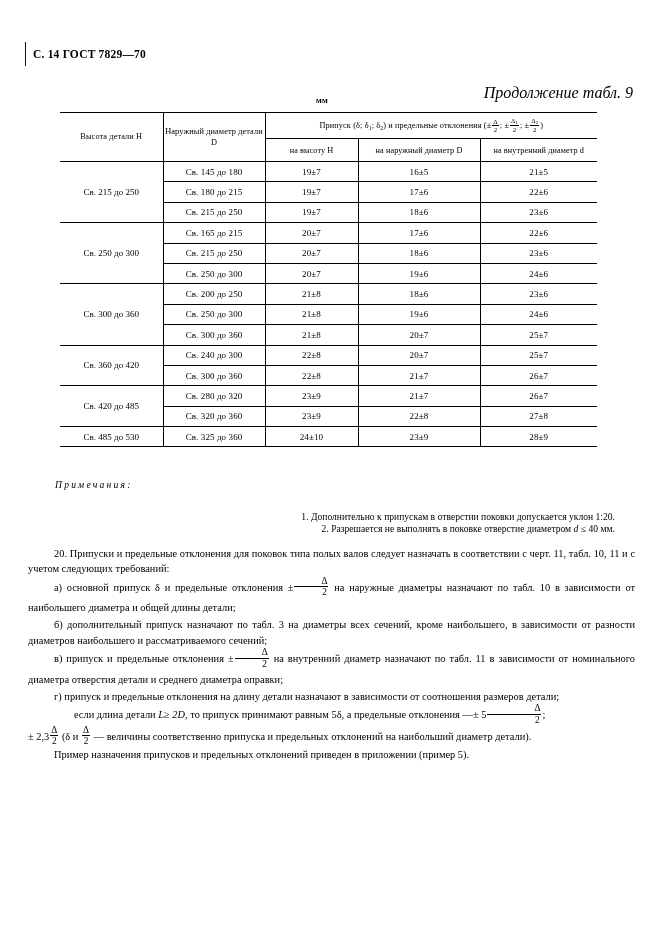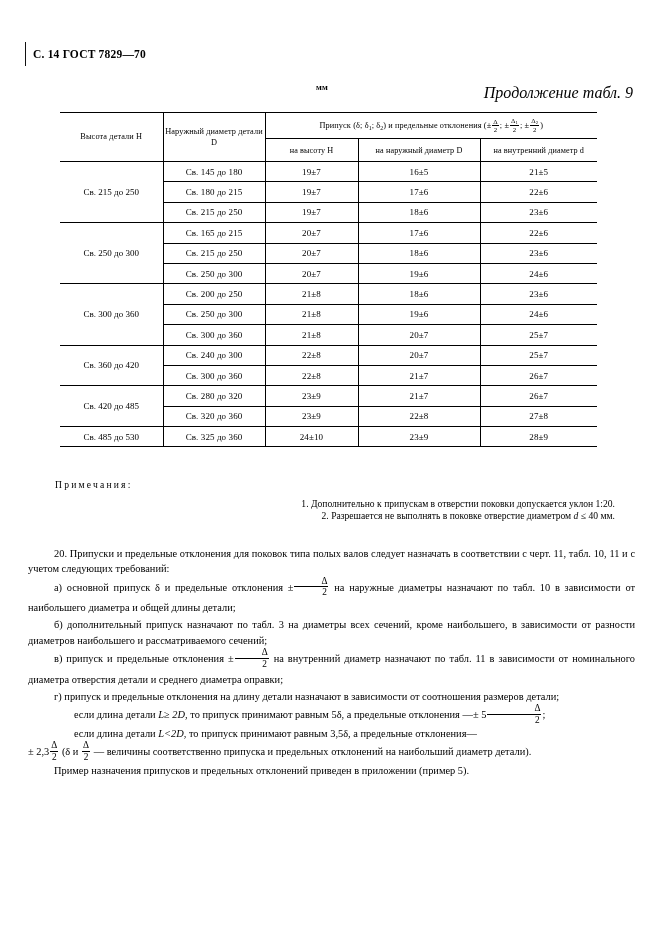--- a/index.html
+++ b/index.html
@@ -43,21 +43,21 @@
     position: absolute;
     right: 28px;
     top: 84px;
     font-size: 16px;
     font-style: italic;
     white-space: nowrap;
   }
   .unit {
     position: absolute;
     left: 316px;
-    top: 82px;
+    top: 95px;
     font-size: 8.5px;
     letter-spacing: .3px;
     font-weight: bold;
   }
 
   
   .tbl-wrap {
     position: absolute;
     left: 60px;
     top: 112px;
@@ -140,21 +140,22 @@
   .notes {
     position: absolute;
     left: 55px;
     top: 479px;
     width: 560px;
     font-size: 9.6px;
     line-height: 1.32;
   }
   .notes .ttl {
     letter-spacing: 2.2px;
-    margin-bottom: 6px;
+    margin-bottom: 19px;
+    font-style: italic;
   }
   .notes .n {
     white-space: nowrap;
     text-align: right;
   }
 
   
   .prose {
     position: absolute;
     left: 28px;
@@ -317,20 +318,19 @@
     <p class="ind tall"><span>а) основной припуск δ и предельные отклонения ±</span><span class="frac big"><span class="num">Δ</span><span class="den">2</span></span><span> на наружные диаметры назначают по табл. 10 в зависимости от наибольшего диаметра и общей длины детали;</span></p>
 
     <p class="ind">б) дополнительный припуск назначают по табл. 3 на диаметры всех сечений, кроме наибольшего, в зависимости от разности диаметров наибольшего и рассматриваемого сечений;</p>
 
     <p class="ind tall"><span>в) припуск и предельные отклонения ±</span><span class="frac big"><span class="num">Δ</span><span class="den">2</span></span><span> на внутренний диаметр назначают по табл. 11 в зависимости от номинального диаметра отверстия детали и среднего диаметра оправки;</span></p>
 
     <p class="ind">г) припуск и предельные отклонения на длину детали назначают в зависимости от соотношения размеров детали;</p>
 
     <p class="ind2 tall"><span>если длина детали </span><i class="v">L≥ 2D</i><span>, то припуск принимают равным 5δ, а предельные отклонения —± 5</span><span class="frac big"><span class="num">Δ</span><span class="den">2</span></span><span>;</span></p>
 
-    <p class="ind2"><span>если длина детали </span><i class="v">L&lt;2D</i><span>, то припуск принимают равным 3,5δ, а предельные отклонения—</span></p>
 
     <p class="tall"><span>± 2,3</span><span class="frac big"><span class="num">Δ</span><span class="den">2</span></span><span> (δ и </span><span class="frac big"><span class="num">Δ</span><span class="den">2</span></span><span> — величины соответственно припуска и предельных отклонений на наибольший диаметр детали).</span></p>
 
     <p class="ind">Пример назначения припусков и предельных отклонений приведен в приложении (пример 5).</p>
 
   </div>
 </div>
 
 </body></html>

